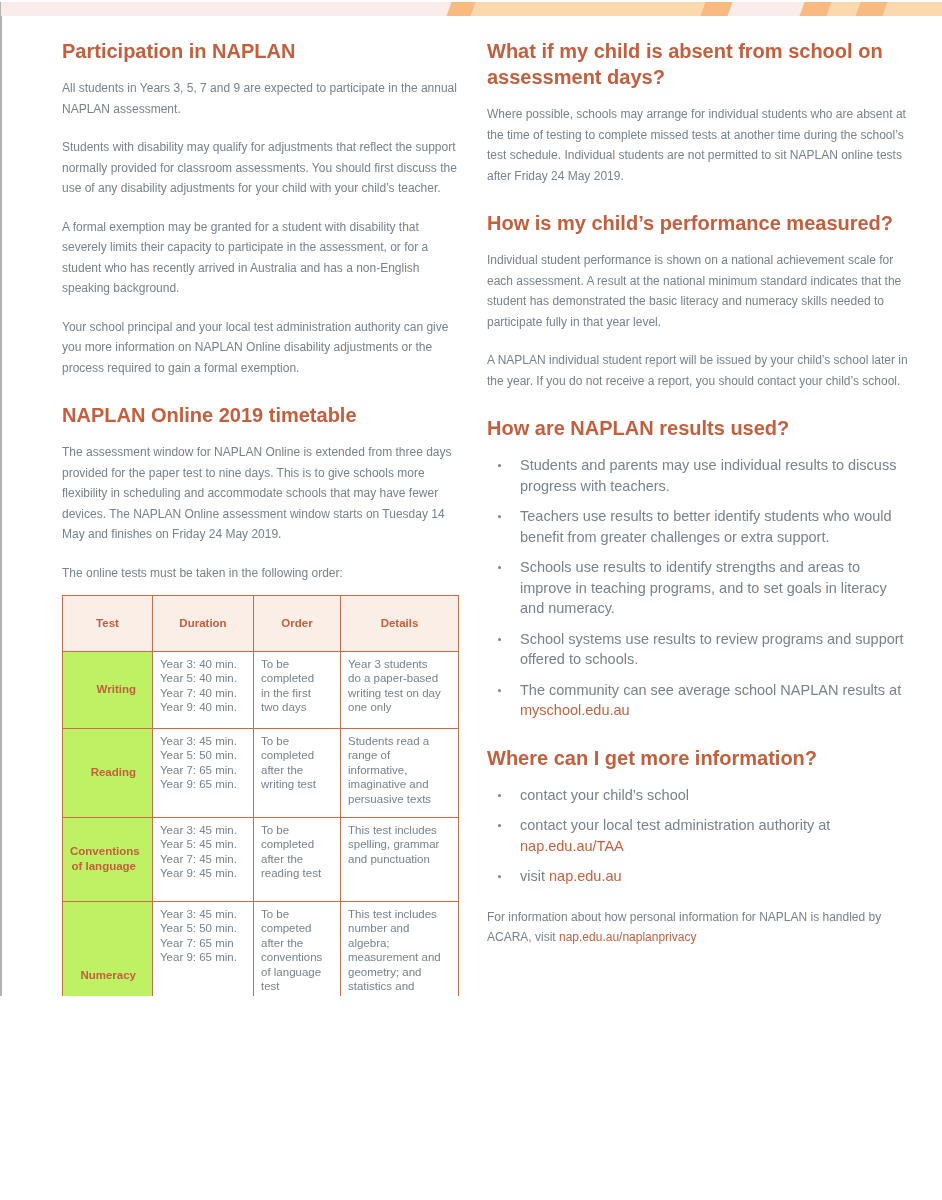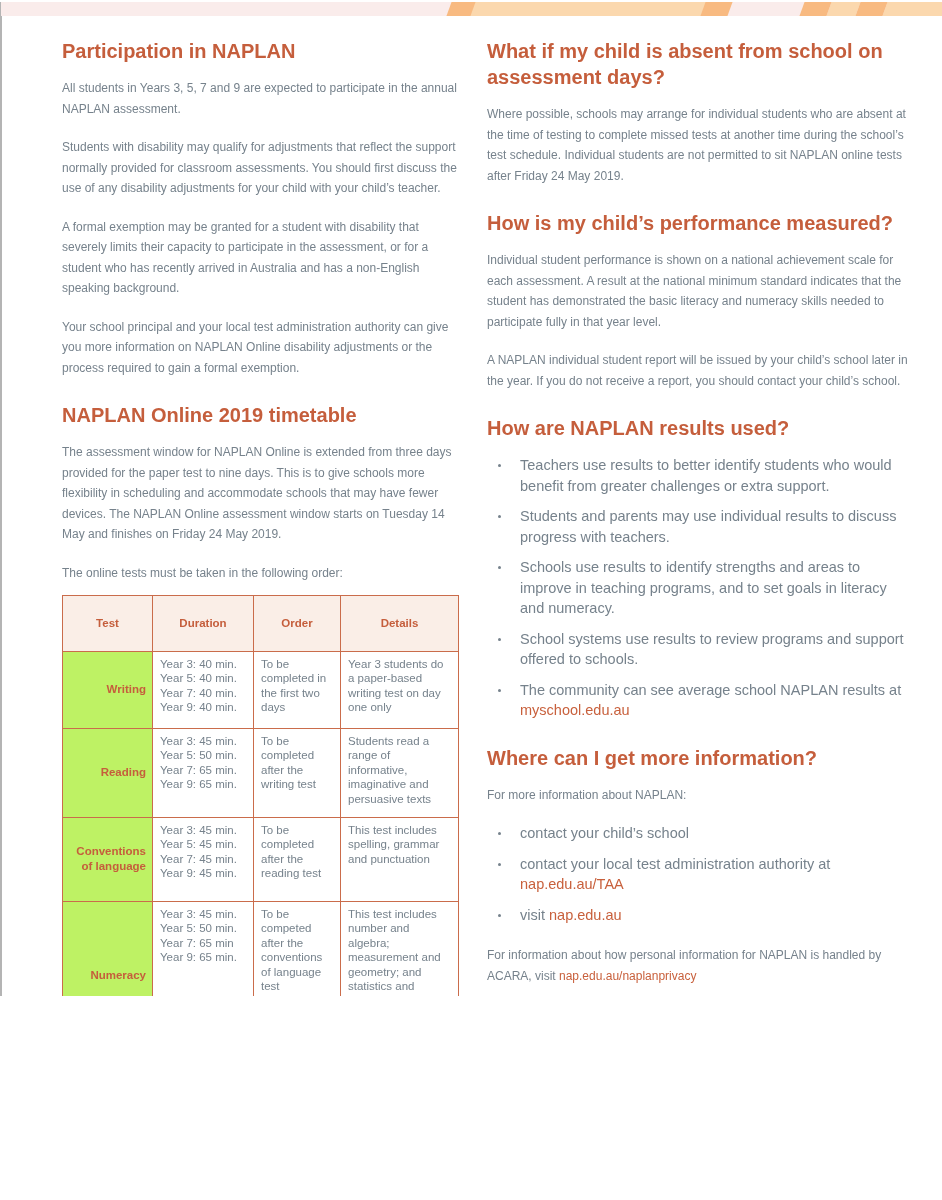--- a/index.html
+++ b/index.html
@@ -83,21 +83,21 @@
     margin-top: 2px;
   }
   table.timetable col.c1 { width: 90px; }
   table.timetable col.c2 { width: 101px; }
   table.timetable col.c3 { width: 87px; }
   table.timetable col.c4 { width: 118px; }
   table.timetable th, table.timetable td {
     border: 1.5px solid #ca6c4b;
     font-size: 11.5px;
     line-height: 14.5px;
-    padding: 5px 6px 6px 7px;
+    padding: 5px 16px 6px 7px;
     vertical-align: top;
     color: #76828c;
   }
   table.timetable th {
     background: #faeee7;
     color: #c55e3c;
     font-weight: bold;
     text-align: center;
     vertical-align: middle;
     height: 32px;
@@ -230,42 +230,41 @@
     <p class="body">Where possible, schools may arrange for individual students who are absent at the time of testing to complete missed tests at another time during the school’s test schedule. Individual students are not permitted to sit NAPLAN online tests after Friday 24 May 2019.</p>
 
     <h2 class="sec">How is my child’s performance measured?</h2>
     <p class="body">Individual student performance is shown on a national achievement scale for each assessment. A result at the national minimum standard indicates that the student has demonstrated the basic literacy and numeracy skills needed to participate fully in that year level.</p>
     <p class="body">A NAPLAN individual student report will be issued by your child’s school later in the year. If you do not receive a report, you should contact your child’s school.</p>
 
     <h2 class="sec">How are NAPLAN results used?</h2>
     <ul class="dots">
       <li>
         <span class="dot"></span>
+        <span>Students and parents may use individual results to discuss progress with teachers.</span>
+      </li>
+      <li>
+        <span class="dot"></span>
         <span>Teachers use results to better identify students who would benefit from greater challenges or extra support.</span>
       </li>
       <li>
         <span class="dot"></span>
-        <span>Students and parents may use individual results to discuss progress with teachers.</span>
-      </li>
-      <li>
-        <span class="dot"></span>
         <span>Schools use results to identify strengths and areas to improve in teaching programs, and to set goals in literacy and numeracy.</span>
       </li>
       <li>
         <span class="dot"></span>
         <span>School systems use results to review programs and support offered to schools.</span>
       </li>
       <li>
         <span class="dot"></span>
         <span>The community can see average school NAPLAN results at </span><span class="link">myschool.edu.au</span>
       </li>
     </ul>
 
     <h2 class="sec">Where can I get more information?</h2>
-    <p class="body">For more information about NAPLAN:</p>
     <ul class="dots">
       <li>
         <span class="dot"></span>
         <span>contact your child’s school</span>
       </li>
       <li>
         <span class="dot"></span>
         <span>contact your local test administration authority at </span><span class="link">nap.edu.au/TAA</span>
       </li>
       <li>

